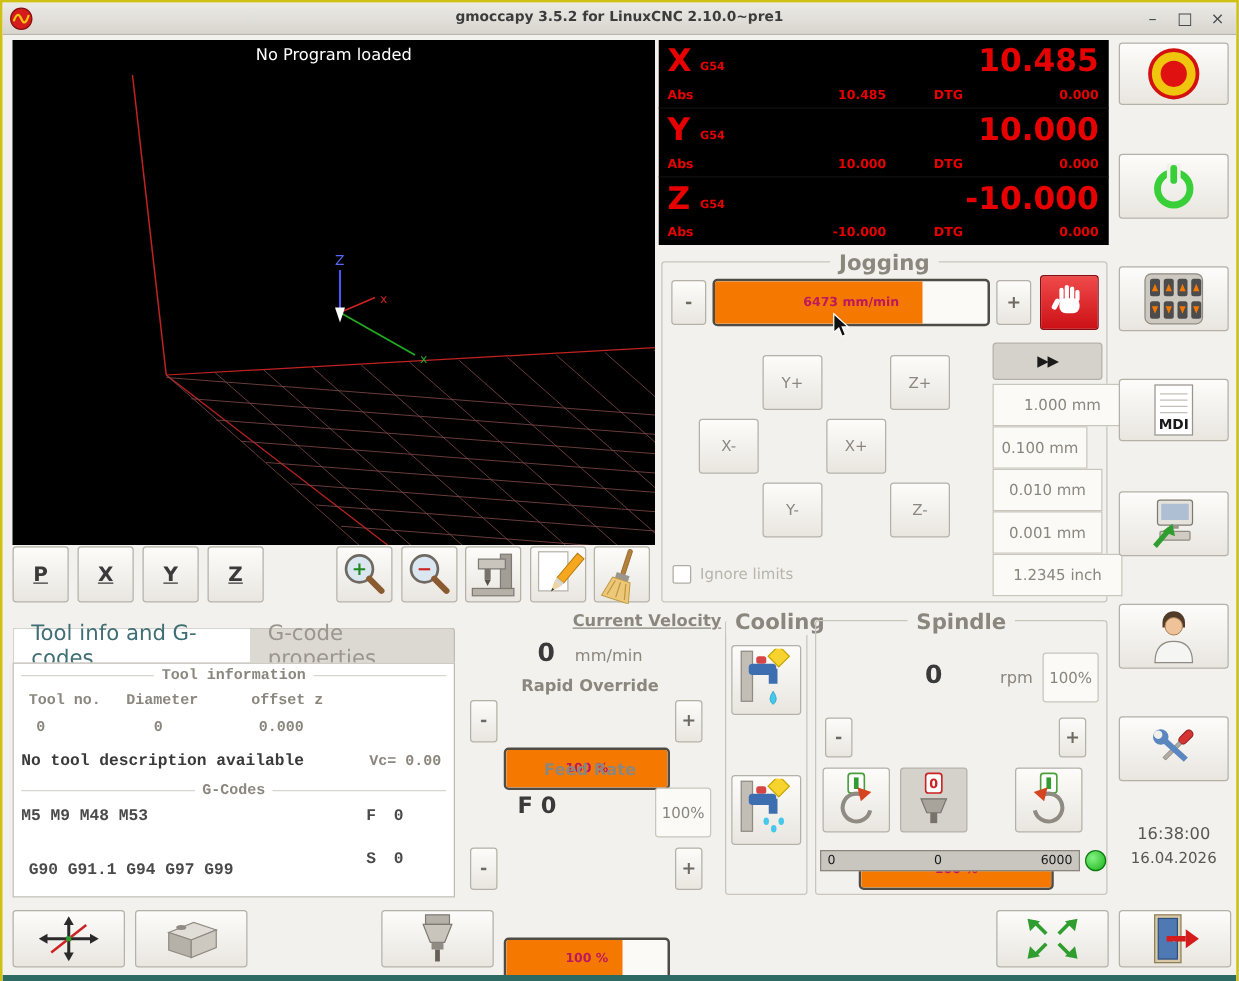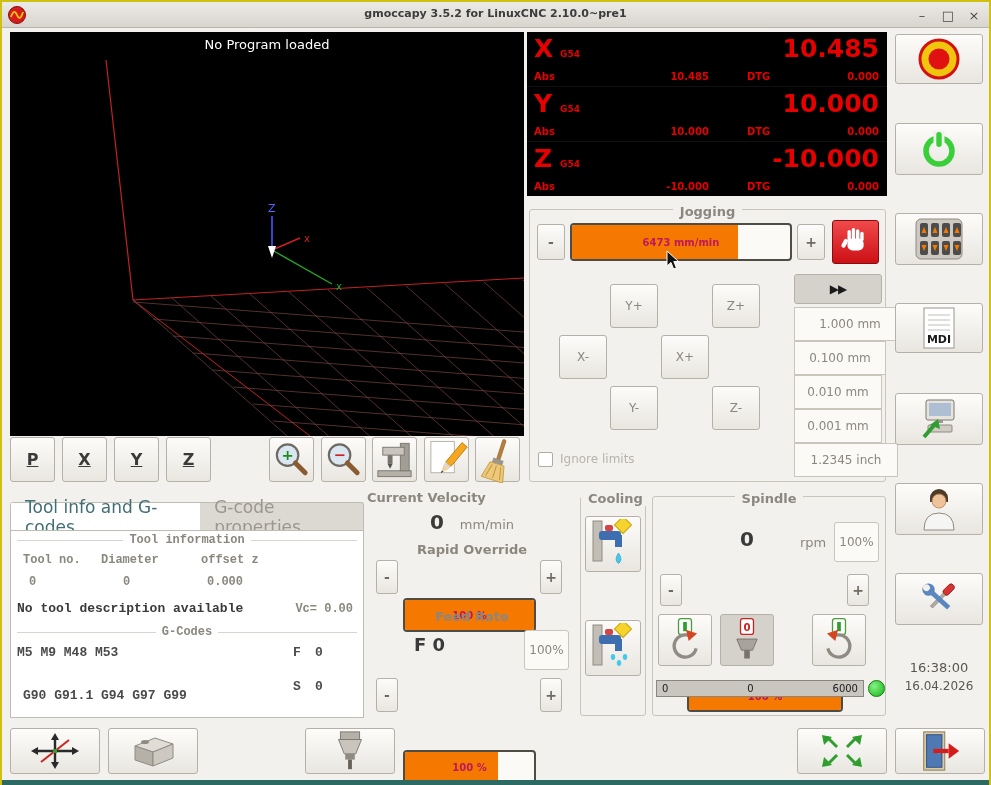--- a/index.html
+++ b/index.html
@@ -15,21 +15,21 @@
   .win-controls{position:absolute;right:8px;top:0;height:26px;display:flex;align-items:center;gap:12px;
     color:#4a4a4a;font-size:13px;}
   .win-controls span{width:14px;text-align:center;cursor:default;}
   .btn{background:linear-gradient(#fdfcfa,#e9e6e0);border:1px solid #b5b1a9;border-radius:3px;
     display:flex;align-items:center;justify-content:center;}
   .btn.pressed{background:#d5d2cb;}
   .flat{background:#fbfaf7;border:1px solid #c9c5bd;display:flex;align-items:center;justify-content:center;}
   .pm{font-size:14px;color:#6e6a62;font-weight:bold;}
   .frame{position:absolute;border:1px solid #c9c5bd;border-radius:3px;}
   .frame-label{position:absolute;top:-9px;left:0;right:0;text-align:center;pointer-events:none;}
-  .frame-label span{background:#f3f1ed;padding:0 7px;font-size:13px;color:#8b877f;font-weight:bold;}
+  .frame-label span{background:#f3f1ed;padding:0 7px;font-size:17px;color:#8b877f;font-weight:bold;}
   .slider{position:relative;border:2px solid #4f4c46;border-radius:4px;background:#fbfaf7;overflow:hidden;}
   .slider .fill{position:absolute;left:0;top:0;bottom:0;background:#f57900;}
   .slider .s-label{position:absolute;left:0;right:0;top:50%;transform:translateY(-50%);
     text-align:center;font-size:10px;font-weight:bold;color:#be185d;}
   .jogbtn{font-size:12px;color:#8b877f;}
   .incbtn{font-size:12px;color:#8b877f;background:#fbfaf7;border:1px solid #c9c5bd;
     display:flex;align-items:center;justify-content:center;}
   .letterbtn{font-size:16px;font-weight:bold;color:#3a3a3a;text-decoration:underline;}
   
   .dro{position:absolute;left:525px;top:30px;width:360px;height:164px;background:#000;
@@ -235,21 +235,21 @@
 
   <div class="btn abs jogbtn" style="left:608px;top:282px;width:48px;height:44px;">Y+</div>
   <div class="btn abs jogbtn" style="left:710px;top:282px;width:48px;height:44px;">Z+</div>
   <div class="btn abs jogbtn" style="left:557px;top:333px;width:48px;height:44px;">X-</div>
   <div class="btn abs jogbtn" style="left:659px;top:333px;width:48px;height:44px;">X+</div>
   <div class="btn abs jogbtn" style="left:608px;top:384px;width:48px;height:44px;">Y-</div>
   <div class="btn abs jogbtn" style="left:710px;top:384px;width:48px;height:44px;">Z-</div>
 
   <div class="btn pressed abs" style="left:792px;top:272px;width:88px;height:30px;font-size:12px;color:#1a1a1a;letter-spacing:-1px;">▶▶</div>
   <div class="incbtn abs" style="left:792px;top:305px;width:112px;height:34px;">1.000 mm</div>
-  <div class="incbtn abs" style="left:792px;top:339px;width:92px;height:34px;">0.100 mm</div>
+  <div class="incbtn abs" style="left:792px;top:339px;width:76px;height:34px;">0.100 mm</div>
   <div class="incbtn abs" style="left:792px;top:373px;width:88px;height:34px;">0.010 mm</div>
   <div class="incbtn abs" style="left:792px;top:407px;width:88px;height:34px;">0.001 mm</div>
   <div class="incbtn abs" style="left:792px;top:441px;width:104px;height:34px;">1.2345 inch</div>
 
   <div class="abs" style="left:536px;top:450px;width:15px;height:15px;background:#fff;border:1px solid #b0aca4;border-radius:2px;"></div>
   <div class="abs" style="left:558px;top:450px;font-size:12px;color:#b8b4ac;">Ignore limits</div>
 
   <svg class="abs" style="left:664px;top:248px;" width="18" height="22" viewBox="0 0 18 22">
     <polygon points="1,1 1,16 5,12.5 7.6,19 10.4,17.8 7.8,11.5 12.5,11.5" fill="#111" stroke="#fff" stroke-width="1"></polygon>
   </svg>
@@ -360,21 +360,21 @@
       </div>
       <span class="abs gcode-line" style="left:6px;top:114px;">M5 M9 M48 M53</span>
       <span class="abs gcode-line" style="left:12px;top:157px;">G90 G91.1 G94 G97 G99</span>
       <span class="abs gcode-line" style="left:282px;top:114px;">F</span>
       <span class="abs gcode-line" style="left:304px;top:114px;">0</span>
       <span class="abs gcode-line" style="left:282px;top:148px;">S</span>
       <span class="abs gcode-line" style="left:304px;top:148px;">0</span>
     </div>
   </div>
 
-  <div class="abs hd" style="left:365px;top:488px;width:210px;text-align:left;">Current Velocity</div>
+  <div class="abs hd" style="left:365px;top:488px;width:210px;text-align:right;text-decoration:underline;">Current Velocity</div>
   <div class="abs" style="left:365px;top:508px;width:210px;display:flex;justify-content:center;align-items:baseline;gap:16px;">
     <span style="font-size:20px;font-weight:bold;color:#3a3a3a;">0</span>
     <span style="font-size:13px;color:#8b877f;">mm/min</span>
   </div>
   <div class="abs hd" style="left:365px;top:540px;width:210px;text-align:center;">Rapid Override</div>
   <div class="btn abs pm" style="left:374px;top:558px;width:22px;height:34px;">-</div>
   <div class="slider abs" style="left:401px;top:558px;width:133px;height:34px;">
     <div class="fill" style="width:100%;"></div>
     <div class="s-label">100 %</div>
   </div>

